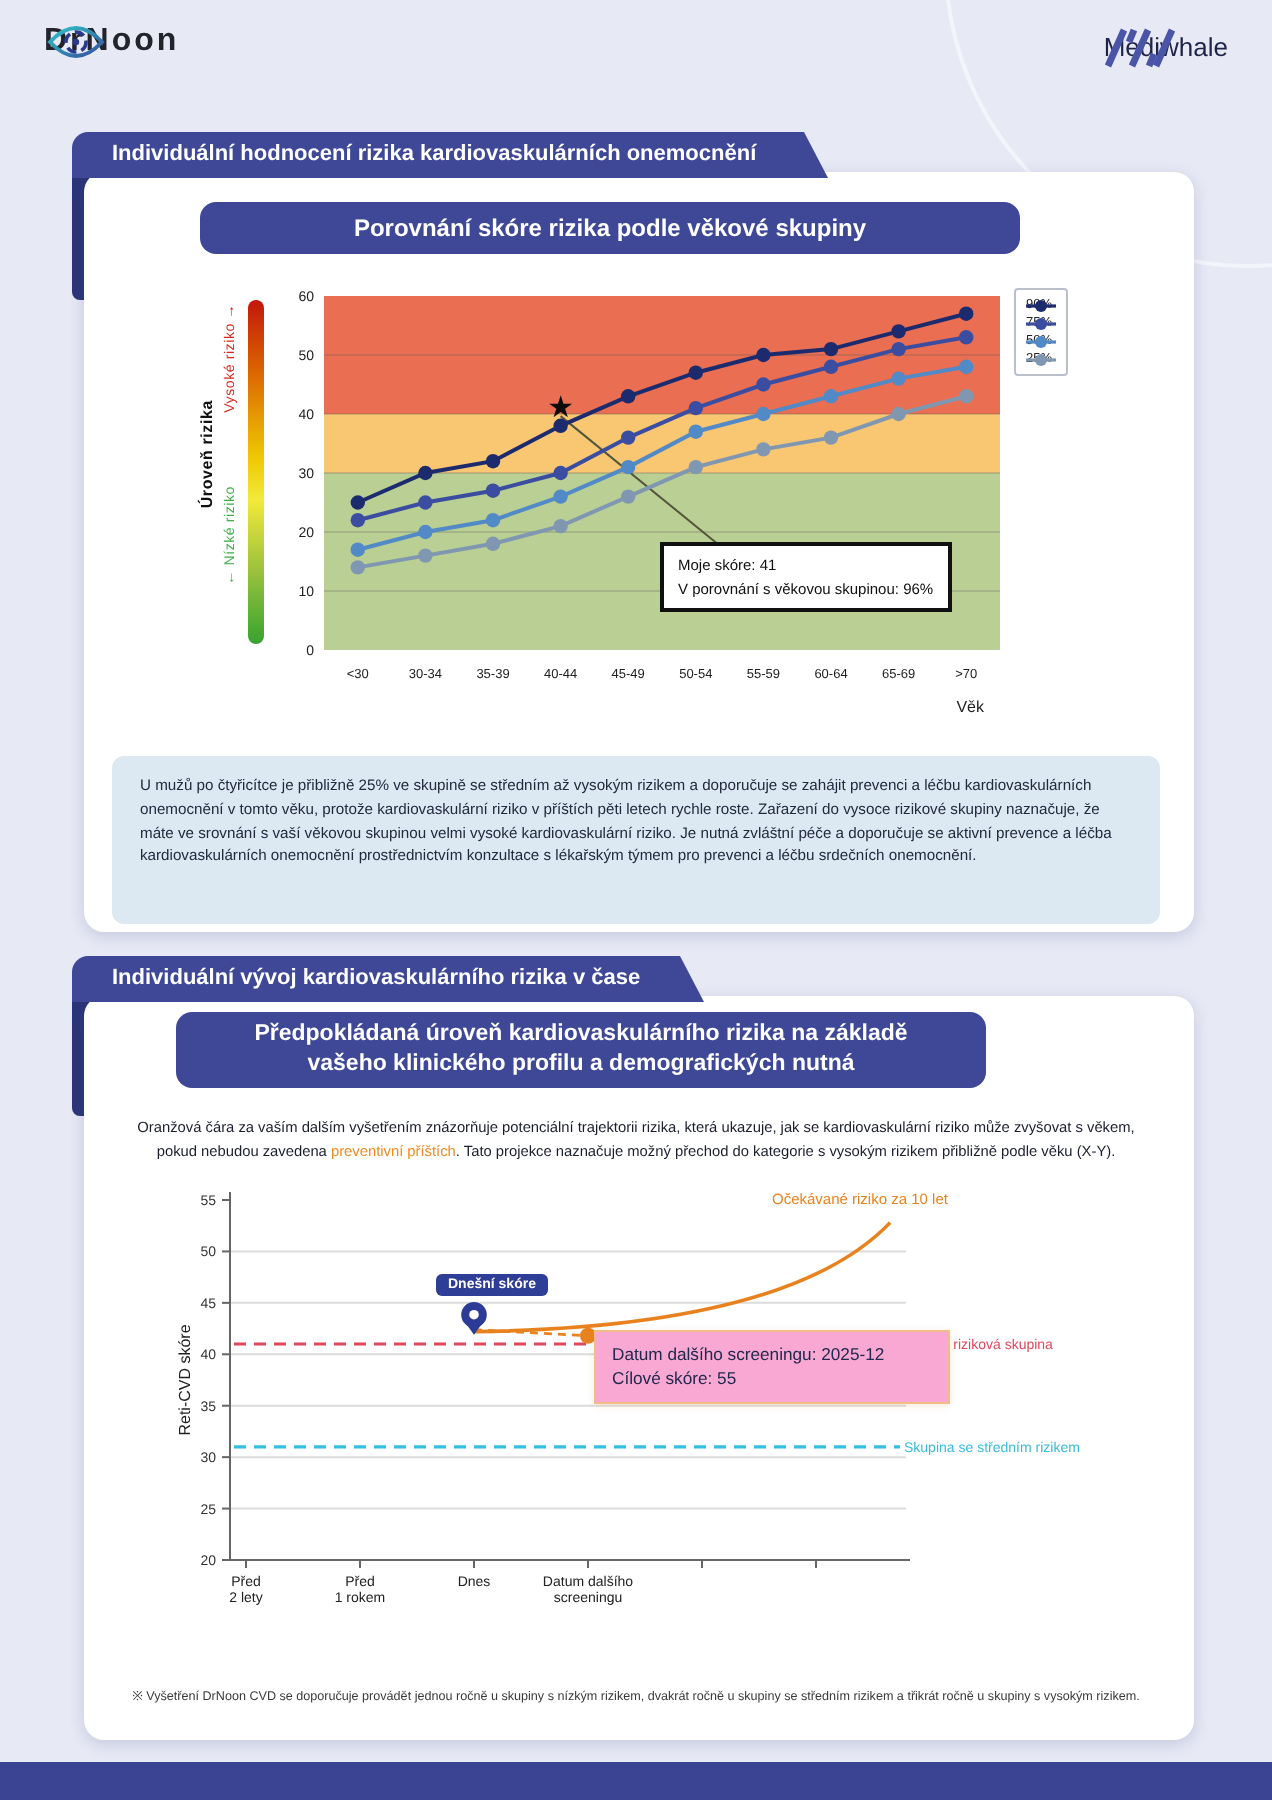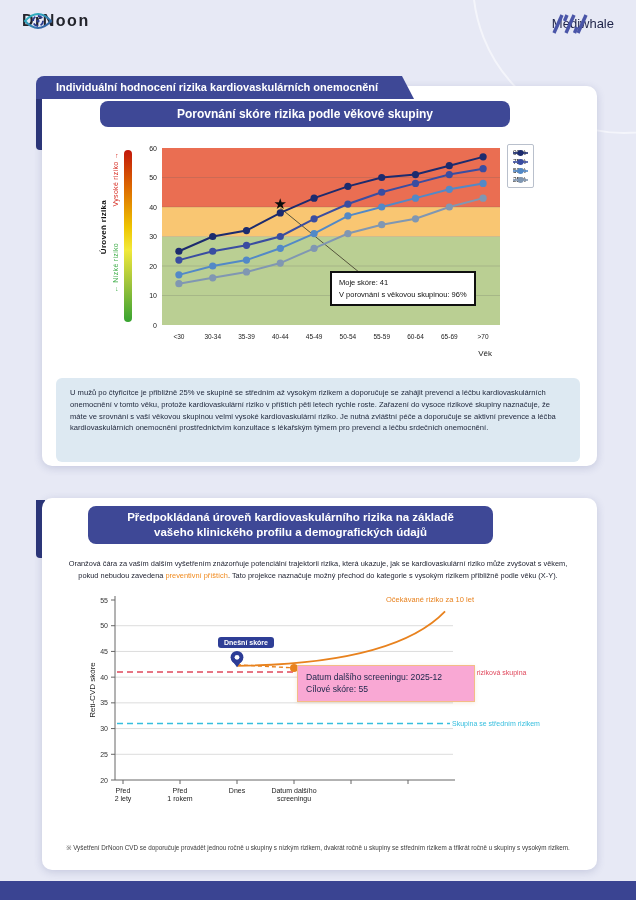--- a/index.html
+++ b/index.html
@@ -75,21 +75,21 @@
         <line x1="2" y1="21" x2="10" y2="3"></line>
         <line x1="12.5" y1="9" x2="15" y2="3"></line>
         <line x1="14" y1="21" x2="22" y2="3"></line>
         <line x1="22.5" y1="21" x2="25" y2="15"></line>
         <line x1="26" y1="21" x2="34" y2="3"></line>
       </g>
     </svg>
     <span class="partner-name">Mediwhale</span>
   </div>
 
-  <div class="ribbon" style="top:66px;width:378px;margin-top:10px;">
+  <div class="ribbon" style="top:66px;width:378px;">
     <span>Individuální hodnocení rizika kardiovaskulárních onemocnění</span>
   </div>
   <div class="fold" style="top:88px;height:62px;"></div>
   <div class="card" style="top:86px;height:380px;"></div>
   <div class="pill" style="left:100px;top:101px;width:410px;height:26px;font-size:12px;">
     <span>Porovnání skóre rizika podle věkové skupiny</span>
   </div>
 
   <div class="vlabel" style="left:99px;top:200px;color:#111;font-weight:bold;font-size:8px;">Úroveň rizika</div>
   <div class="vlabel" style="left:112px;top:152px;color:#d62a1f;">Vysoké riziko →</div>
@@ -218,24 +218,27 @@
       </div>
     </div>
 
   <div class="callout1">
     <div>Moje skóre: 41</div>
     <div>V porovnání s věkovou skupinou: 96%</div>
   </div>
 
   <div class="infoblock">U mužů po čtyřicítce je přibližně 25% ve skupině se středním až vysokým rizikem a doporučuje se zahájit prevenci a léčbu kardiovaskulárních onemocnění v tomto věku, protože kardiovaskulární riziko v příštích pěti letech rychle roste. Zařazení do vysoce rizikové skupiny naznačuje, že máte ve srovnání s vaší věkovou skupinou velmi vysoké kardiovaskulární riziko. Je nutná zvláštní péče a doporučuje se aktivní prevence a léčba kardiovaskulárních onemocnění prostřednictvím konzultace s lékařským týmem pro prevenci a léčbu srdečních onemocnění.</div>
 
+  <div class="ribbon" style="top:478px;width:316px;">
+    <span>Individuální vývoj kardiovaskulárního rizika v čase</span>
+  </div>
   <div class="fold" style="top:500px;height:58px;"></div>
   <div class="card" style="top:498px;height:372px;"></div>
   <div class="pill" style="left:88px;top:506px;width:405px;height:38px;font-size:11.5px;line-height:1.3;padding:0 24px;box-sizing:border-box;">
-    <span>Předpokládaná úroveň kardiovaskulárního rizika na základě vašeho klinického profilu a demografických údajů</span>
+    <span>Předpokládaná úroveň kardiovaskulárního rizika na základě vašeho klinického profilu a demografických nutná</span>
   </div>
 
   <p class="para2"><span>Oranžová čára za vaším dalším vyšetřením znázorňuje potenciální trajektorii rizika, která ukazuje, jak se kardiovaskulární riziko může zvyšovat s věkem, pokud nebudou zavedena </span><span class="orange-hl">preventivní příštích</span><span>. Tato projekce naznačuje možný přechod do kategorie s vysokým rizikem přibližně podle věku (X-Y).</span></p>
 
   <svg class="chart-svg" style="left:85px;top:592px;" width="490" height="215" viewBox="0 0 490 215">
       <g>
         <line x1="30" x2="368" y1="162.28571428571428" y2="162.28571428571428" stroke="#dcdcdc" stroke-width="1"></line>
         <line x1="30" x2="368" y1="136.57142857142858" y2="136.57142857142858" stroke="#dcdcdc" stroke-width="1"></line>
         <line x1="30" x2="368" y1="110.85714285714286" y2="110.85714285714286" stroke="#dcdcdc" stroke-width="1"></line>
         <line x1="30" x2="368" y1="85.14285714285714" y2="85.14285714285714" stroke="#dcdcdc" stroke-width="1"></line>

